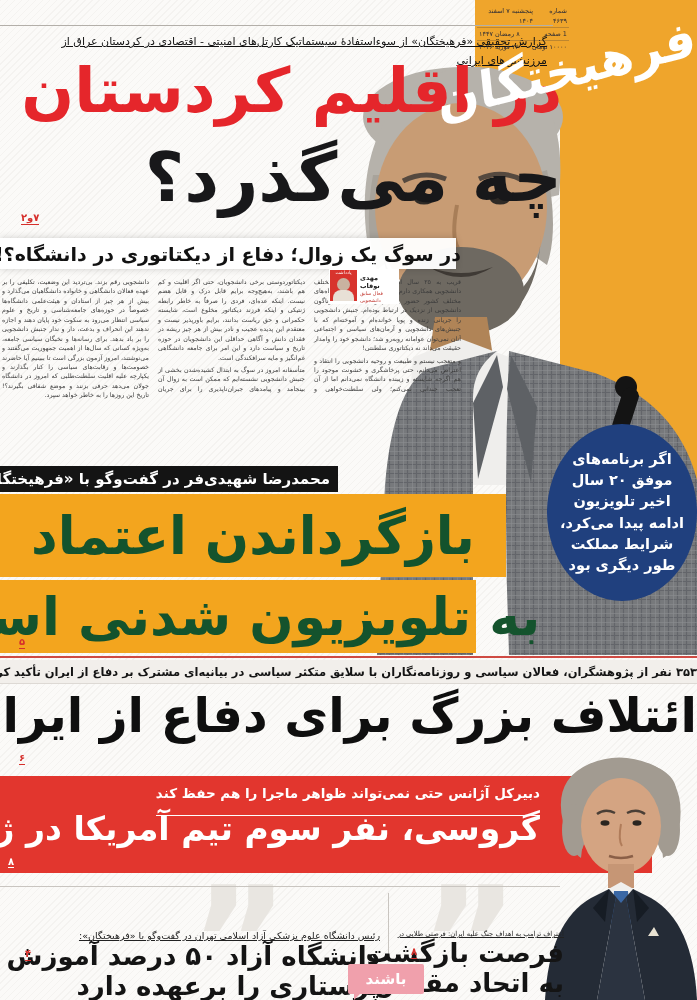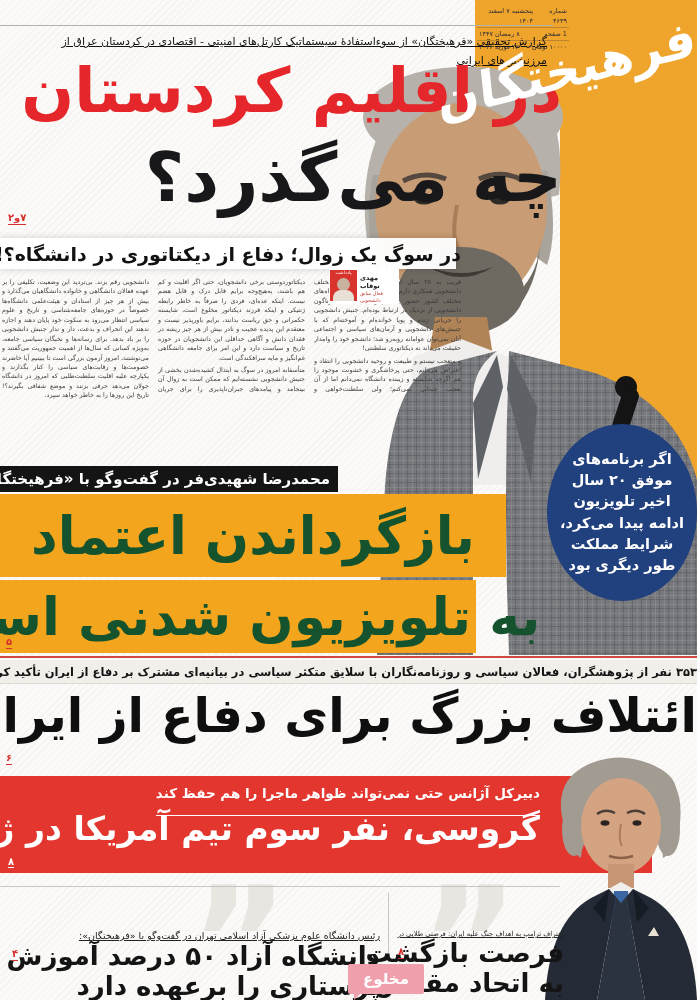--- a/index.html
+++ b/index.html
@@ -27,21 +27,21 @@
         font-size:50px;font-weight:bold;line-height:108px;text-align:center;
         transform:rotate(-14deg) skewX(-8deg);letter-spacing:-3px;overflow:visible;}
 
   
   .portrait1{left:295px;top:55px;width:402px;height:600px;z-index:2;}
 
   
   .lead{left:0;top:48px;width:562px;text-align:right;z-index:5;}
   .lead-red{font-size:62px;font-weight:bold;color:#e5262b;line-height:86px;white-space:nowrap;}
   .lead-black{font-size:68px;font-weight:bold;color:#18181a;line-height:88px;white-space:nowrap;}
-  .pageref{color:#d6302c;font-size:10px;font-weight:bold;border-bottom:1px solid #d6302c;padding-bottom:1px;z-index:8;}
+  .pageref{color:#d6302c;font-size:10px;font-weight:bold;border-bottom:1px solid #d6302c;padding-bottom:1px;z-index:8;margin-left:13px;}
 
   
   .note-box{left:0;top:238px;width:456px;height:31px;background:rgba(255,255,255,.96);
             box-shadow:0 0 7px rgba(0,0,0,.18);z-index:4;display:flex;align-items:center;justify-content:center;}
   .note-box span{font-size:19px;font-weight:bold;color:#121212;white-space:nowrap;}
   .article{left:2px;top:277px;width:459px;height:187px;z-index:4;overflow:hidden;
            column-count:3;column-gap:9px;font-size:6.3px;line-height:1.5;text-align:justify;color:#3c3c3c;}
   .article p{margin:0 0 3px 0;}
   .byline{left:329px;top:269px;width:70px;height:35px;z-index:5;display:flex;gap:3px;background:#fff;padding:1px;}
   .byline .who{flex:1;text-align:left;padding-top:4px;}
@@ -247,16 +247,16 @@
   <span class="abs pageref" style="left:12px;top:948px;">۴</span>
 
   <div class="abs bblock br">
     <span class="bkick">اعتراف ترامپ به اهداف جنگ علیه ایران: فرصتی طلایی در اختیار جامعه ایران قرار داده است</span>
     <span class="bhead">فرصت بازگشت</span>
     <span class="bhead">به اتحاد مقدس</span>
   </div>
   <span class="abs pageref" style="left:398px;top:946px;">۸</span>
 
   <div class="abs jar">
-    <span>مخلوع</span>
+    <span>باشند</span>
   </div>
 
 </div>
 
 </body></html>

